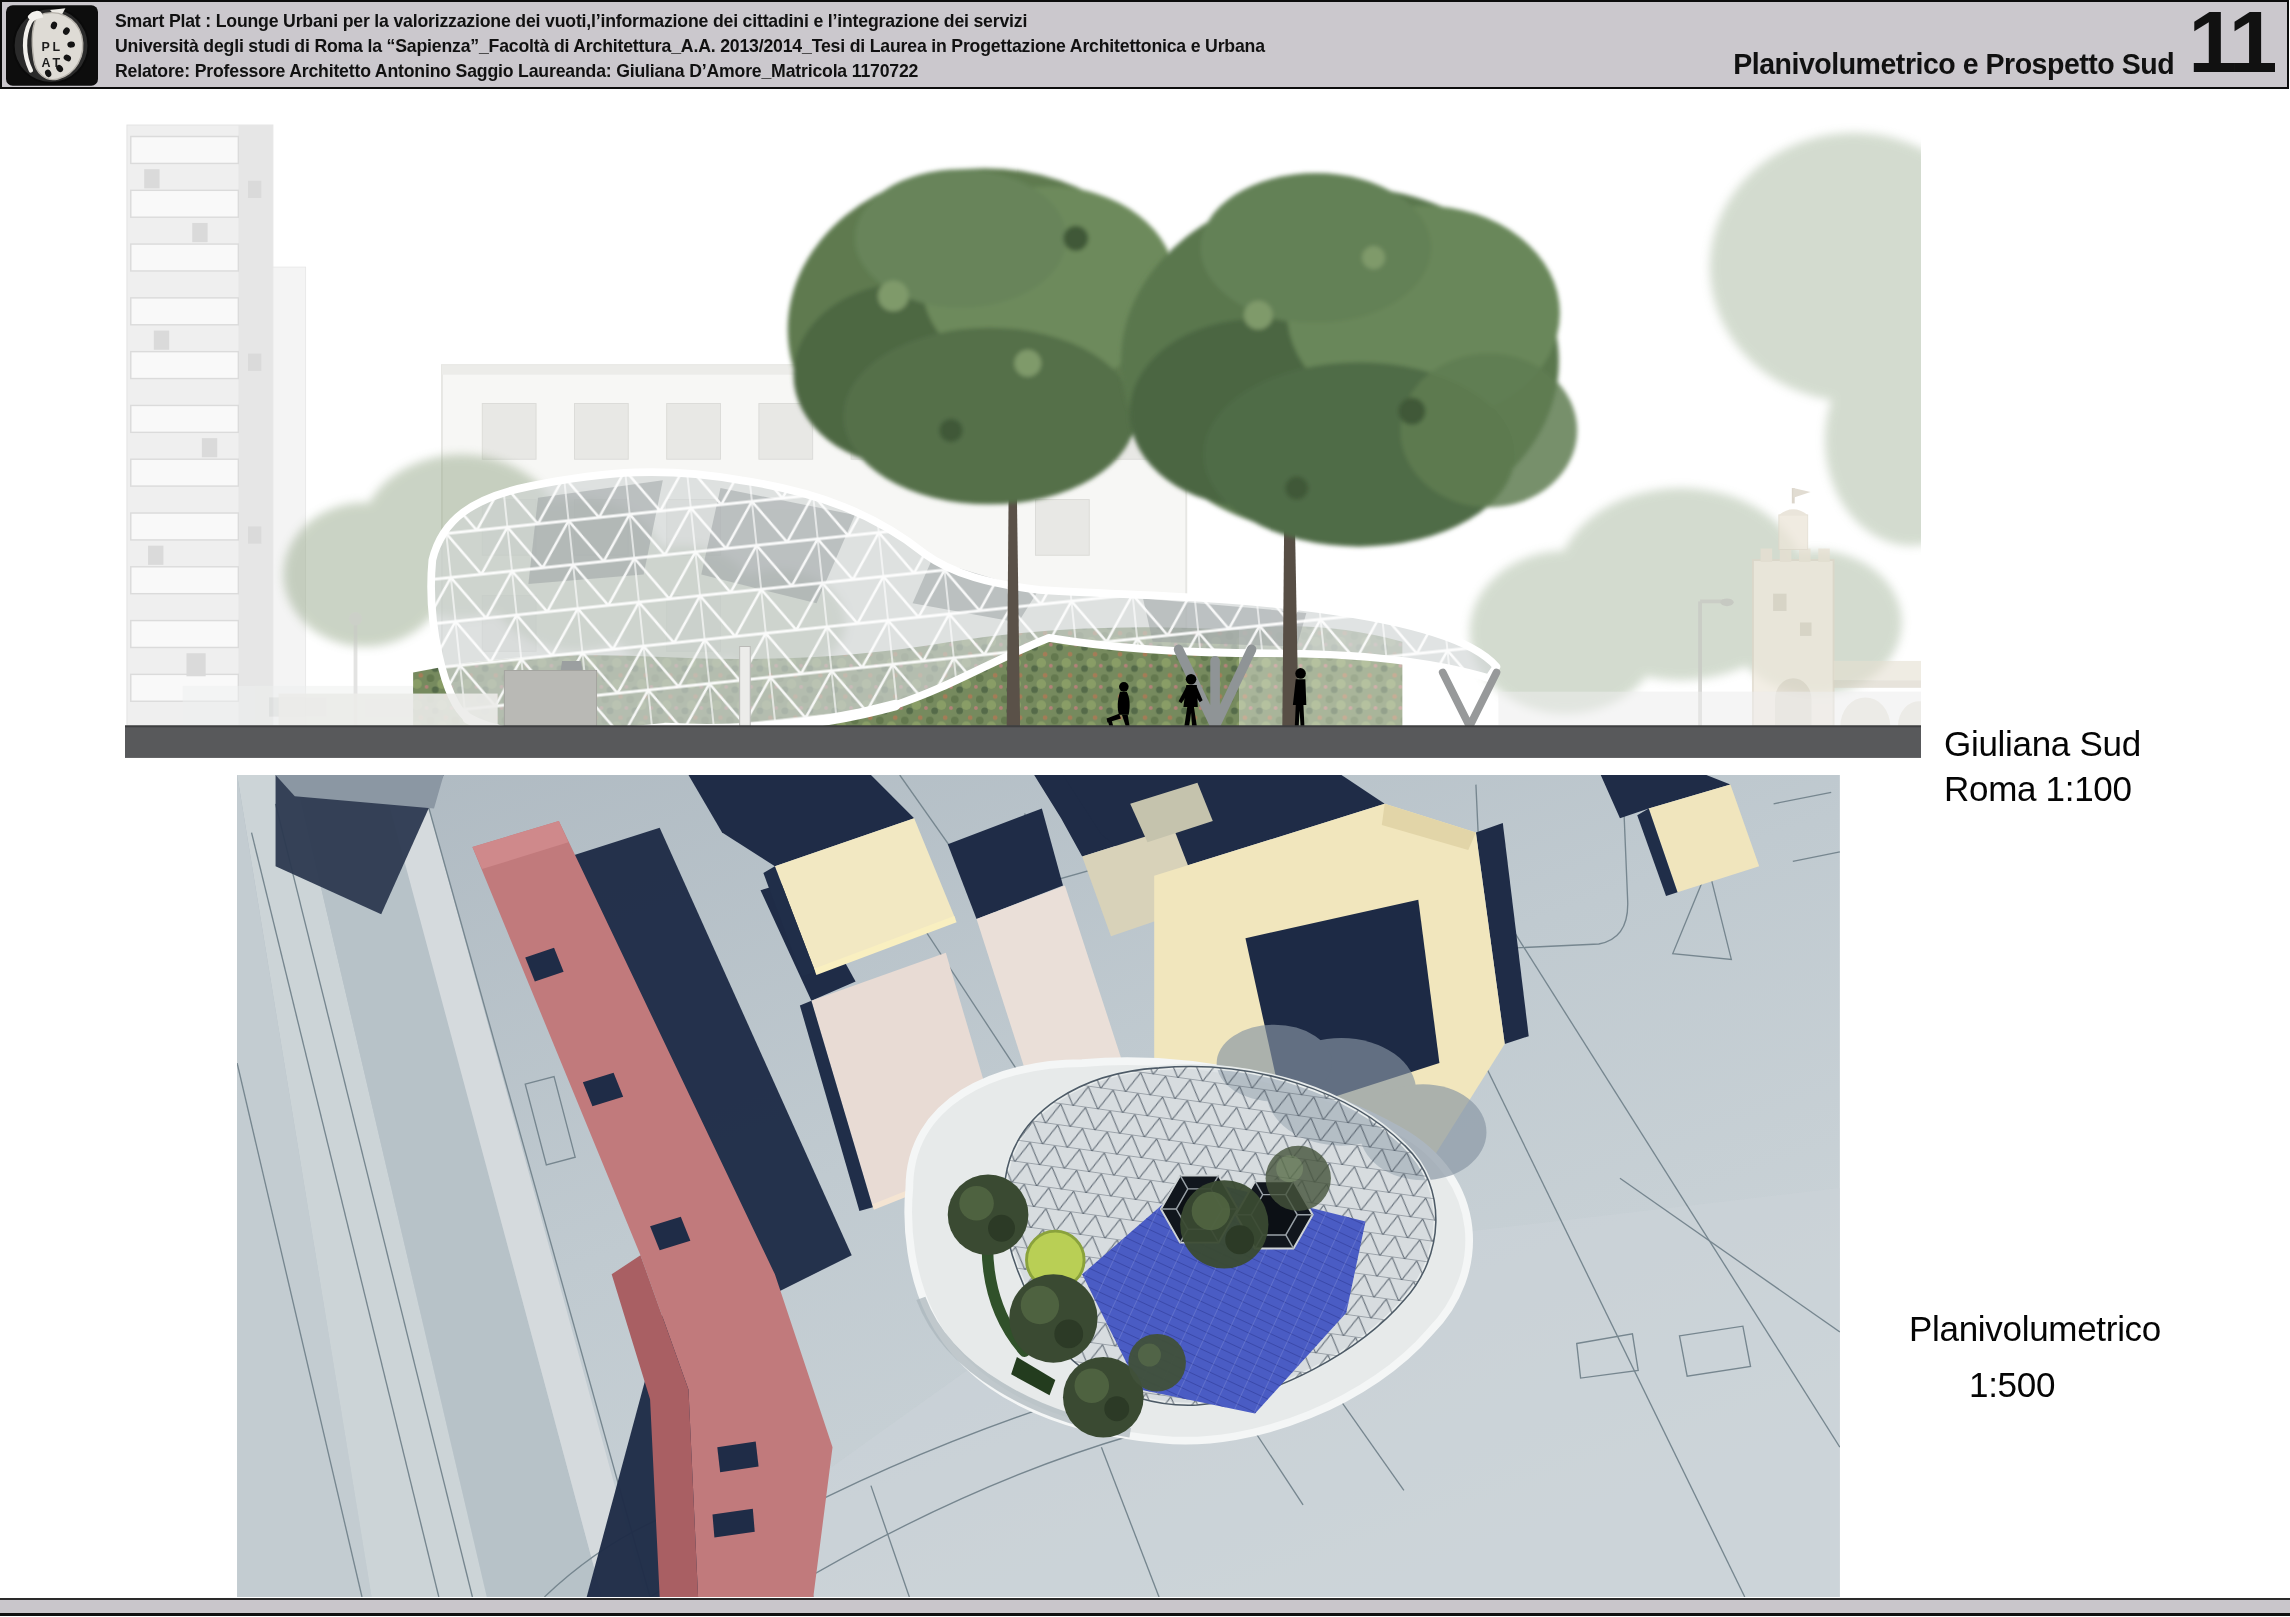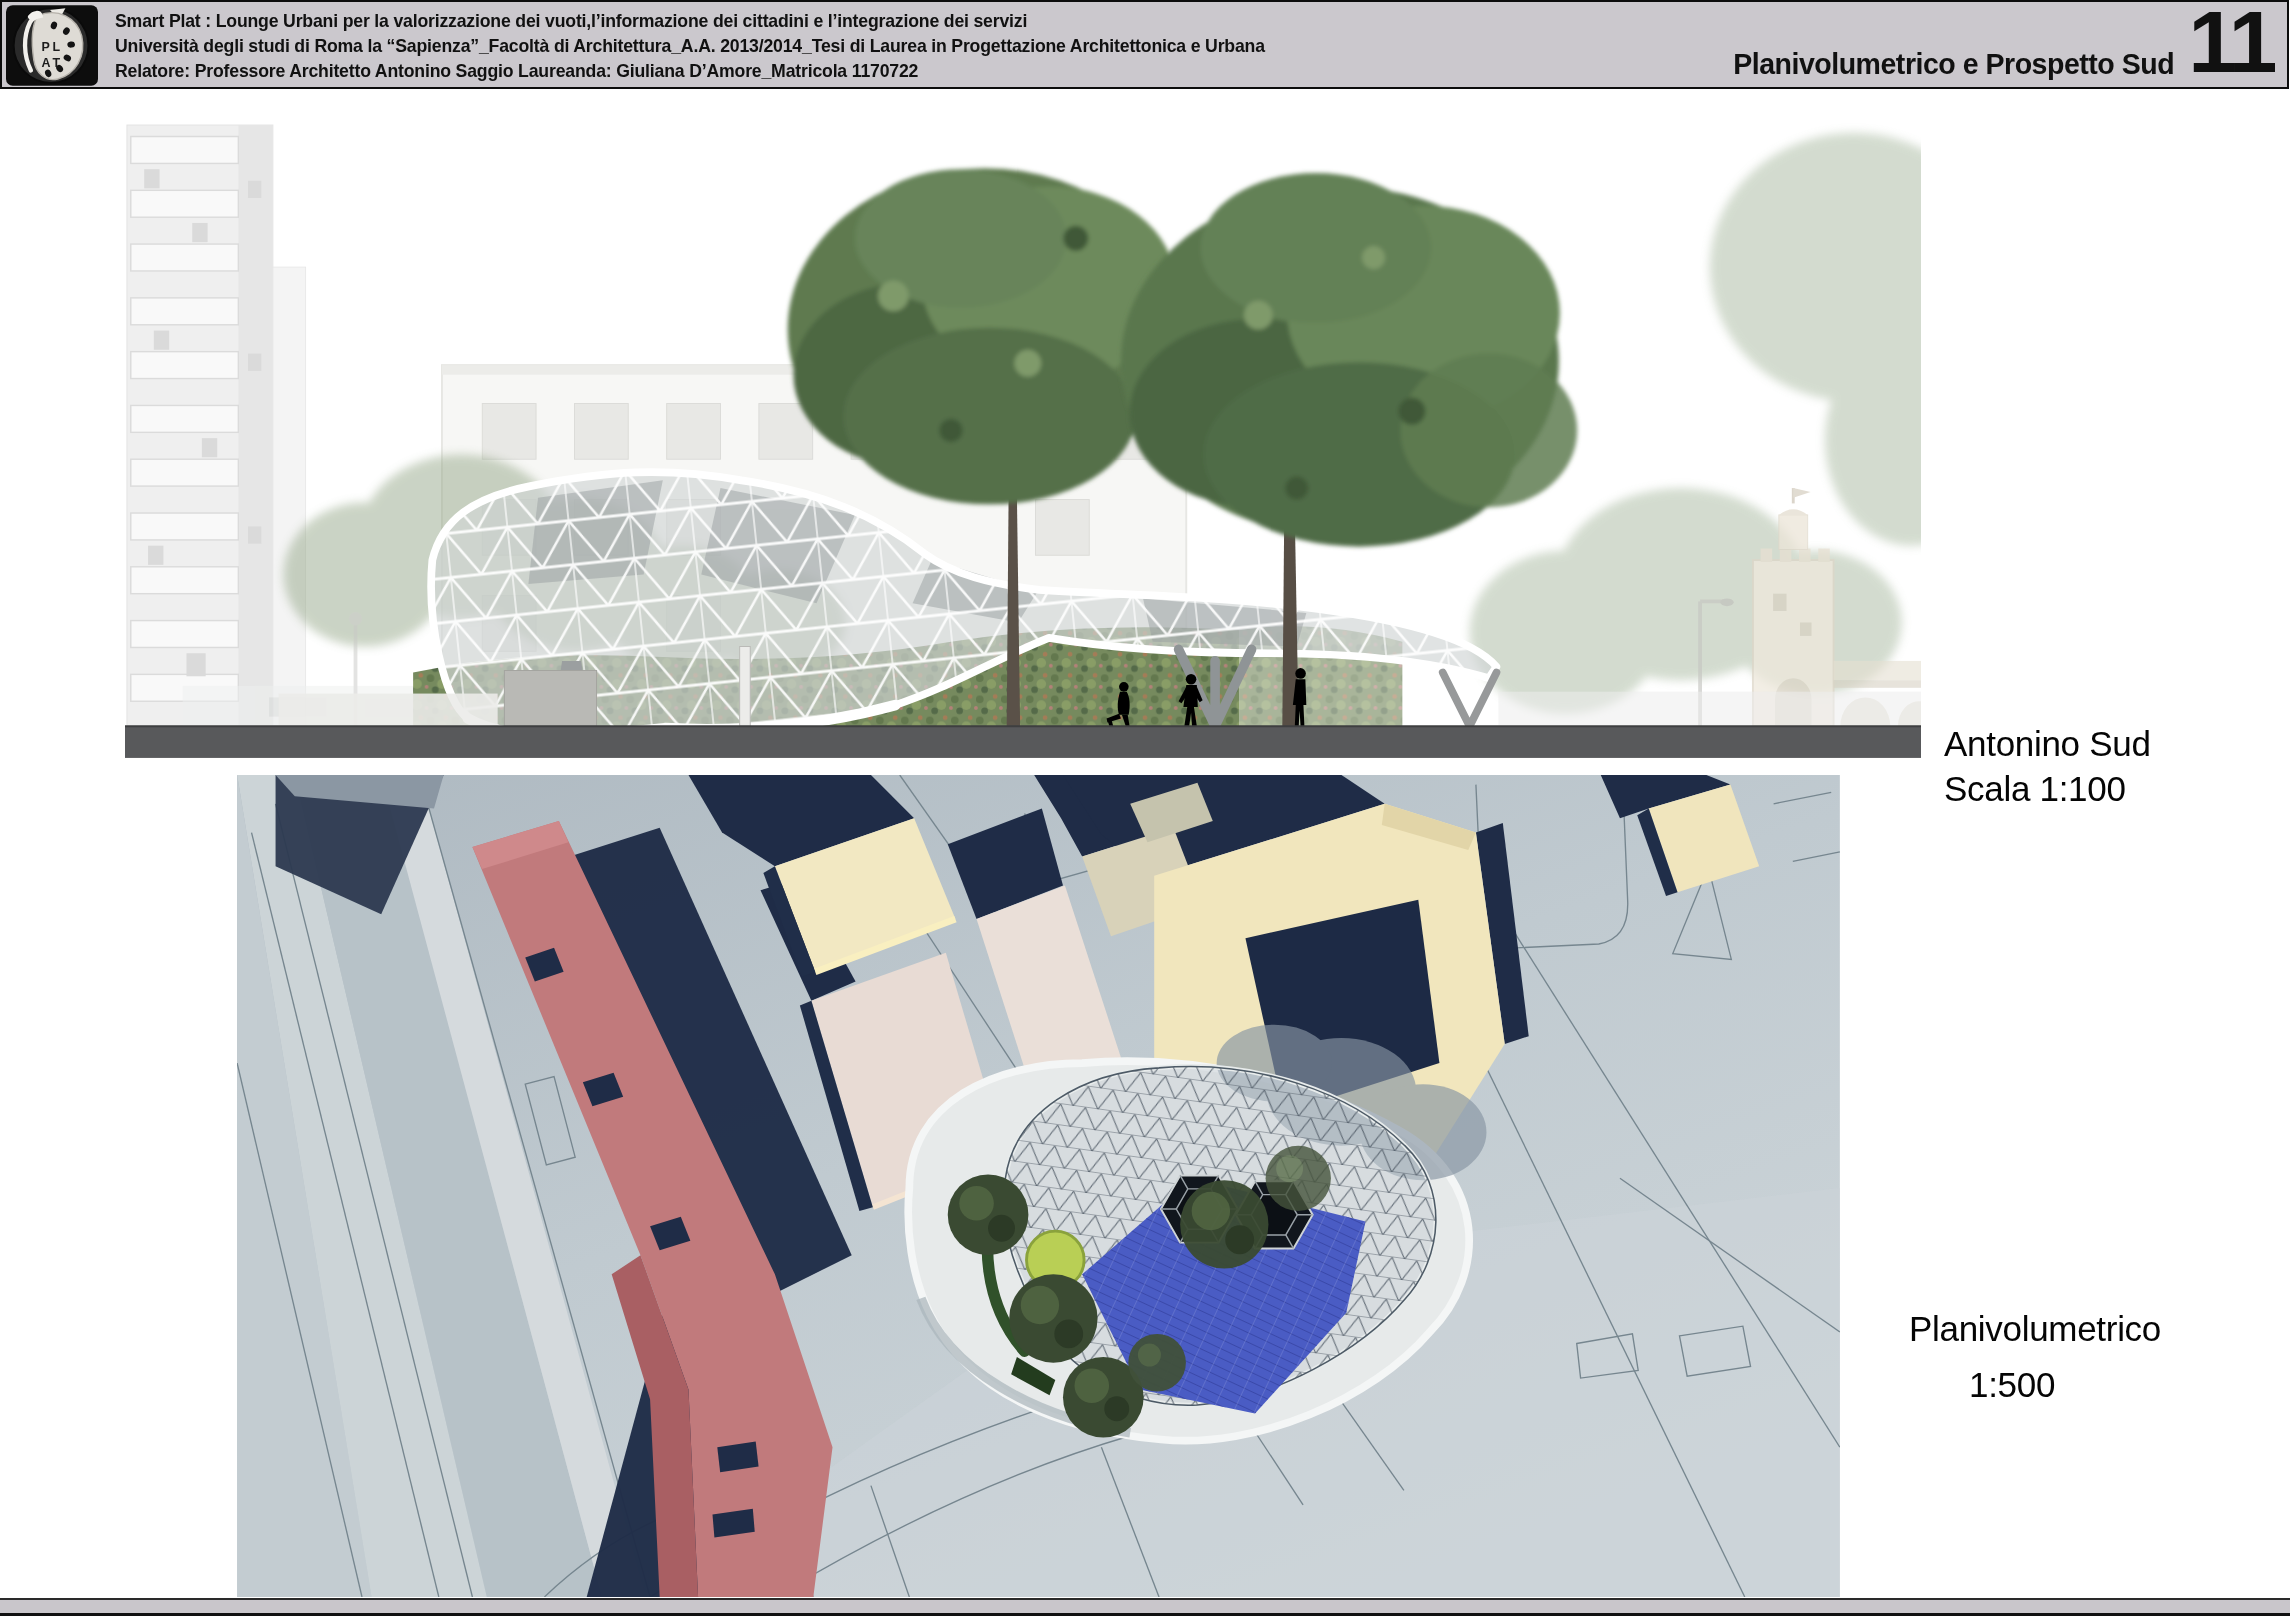--- a/index.html
+++ b/index.html
@@ -273,22 +273,22 @@
       <circle cx="0" cy="-55" r="5.5"></circle>
       <path d="M-5,-49 L5,-49 L6,-22 L3,-22 L4,0 L0,0 L-1,-16 L-2,0 L-6,0 L-5,-22 L-8,-22 Z"></path>
     </g>
   </g>
 
   <rect x="0" y="628" width="1870" height="33" fill="#58595b"></rect>
   <line x1="0" y1="628" x2="1870" y2="628" stroke="#3e3f40" stroke-width="2"></line>
 </svg>
 
 <div id="cap-elev" class="abs caption">
-  <div>Antonino Sud</div>
-  <div>Scala 1:100</div>
+  <div>Giuliana Sud</div>
+  <div>Roma 1:100</div>
 </div>
 
 <svg id="plan" class="abs" width="1603" height="822" viewBox="0 0 1669 856">
   <defs>
     <linearGradient id="g1" x1="0" y1="0" x2="0.7" y2="1">
       <stop offset="0" stop-color="#aeb9c1"></stop>
         <stop offset="0.5" stop-color="#c0cad0"></stop>
         <stop offset="1" stop-color="#cdd5d9"></stop>
     </linearGradient>
     <pattern id="tri2" width="26" height="22" patternUnits="userSpaceOnUse" patternTransform="rotate(8)">

